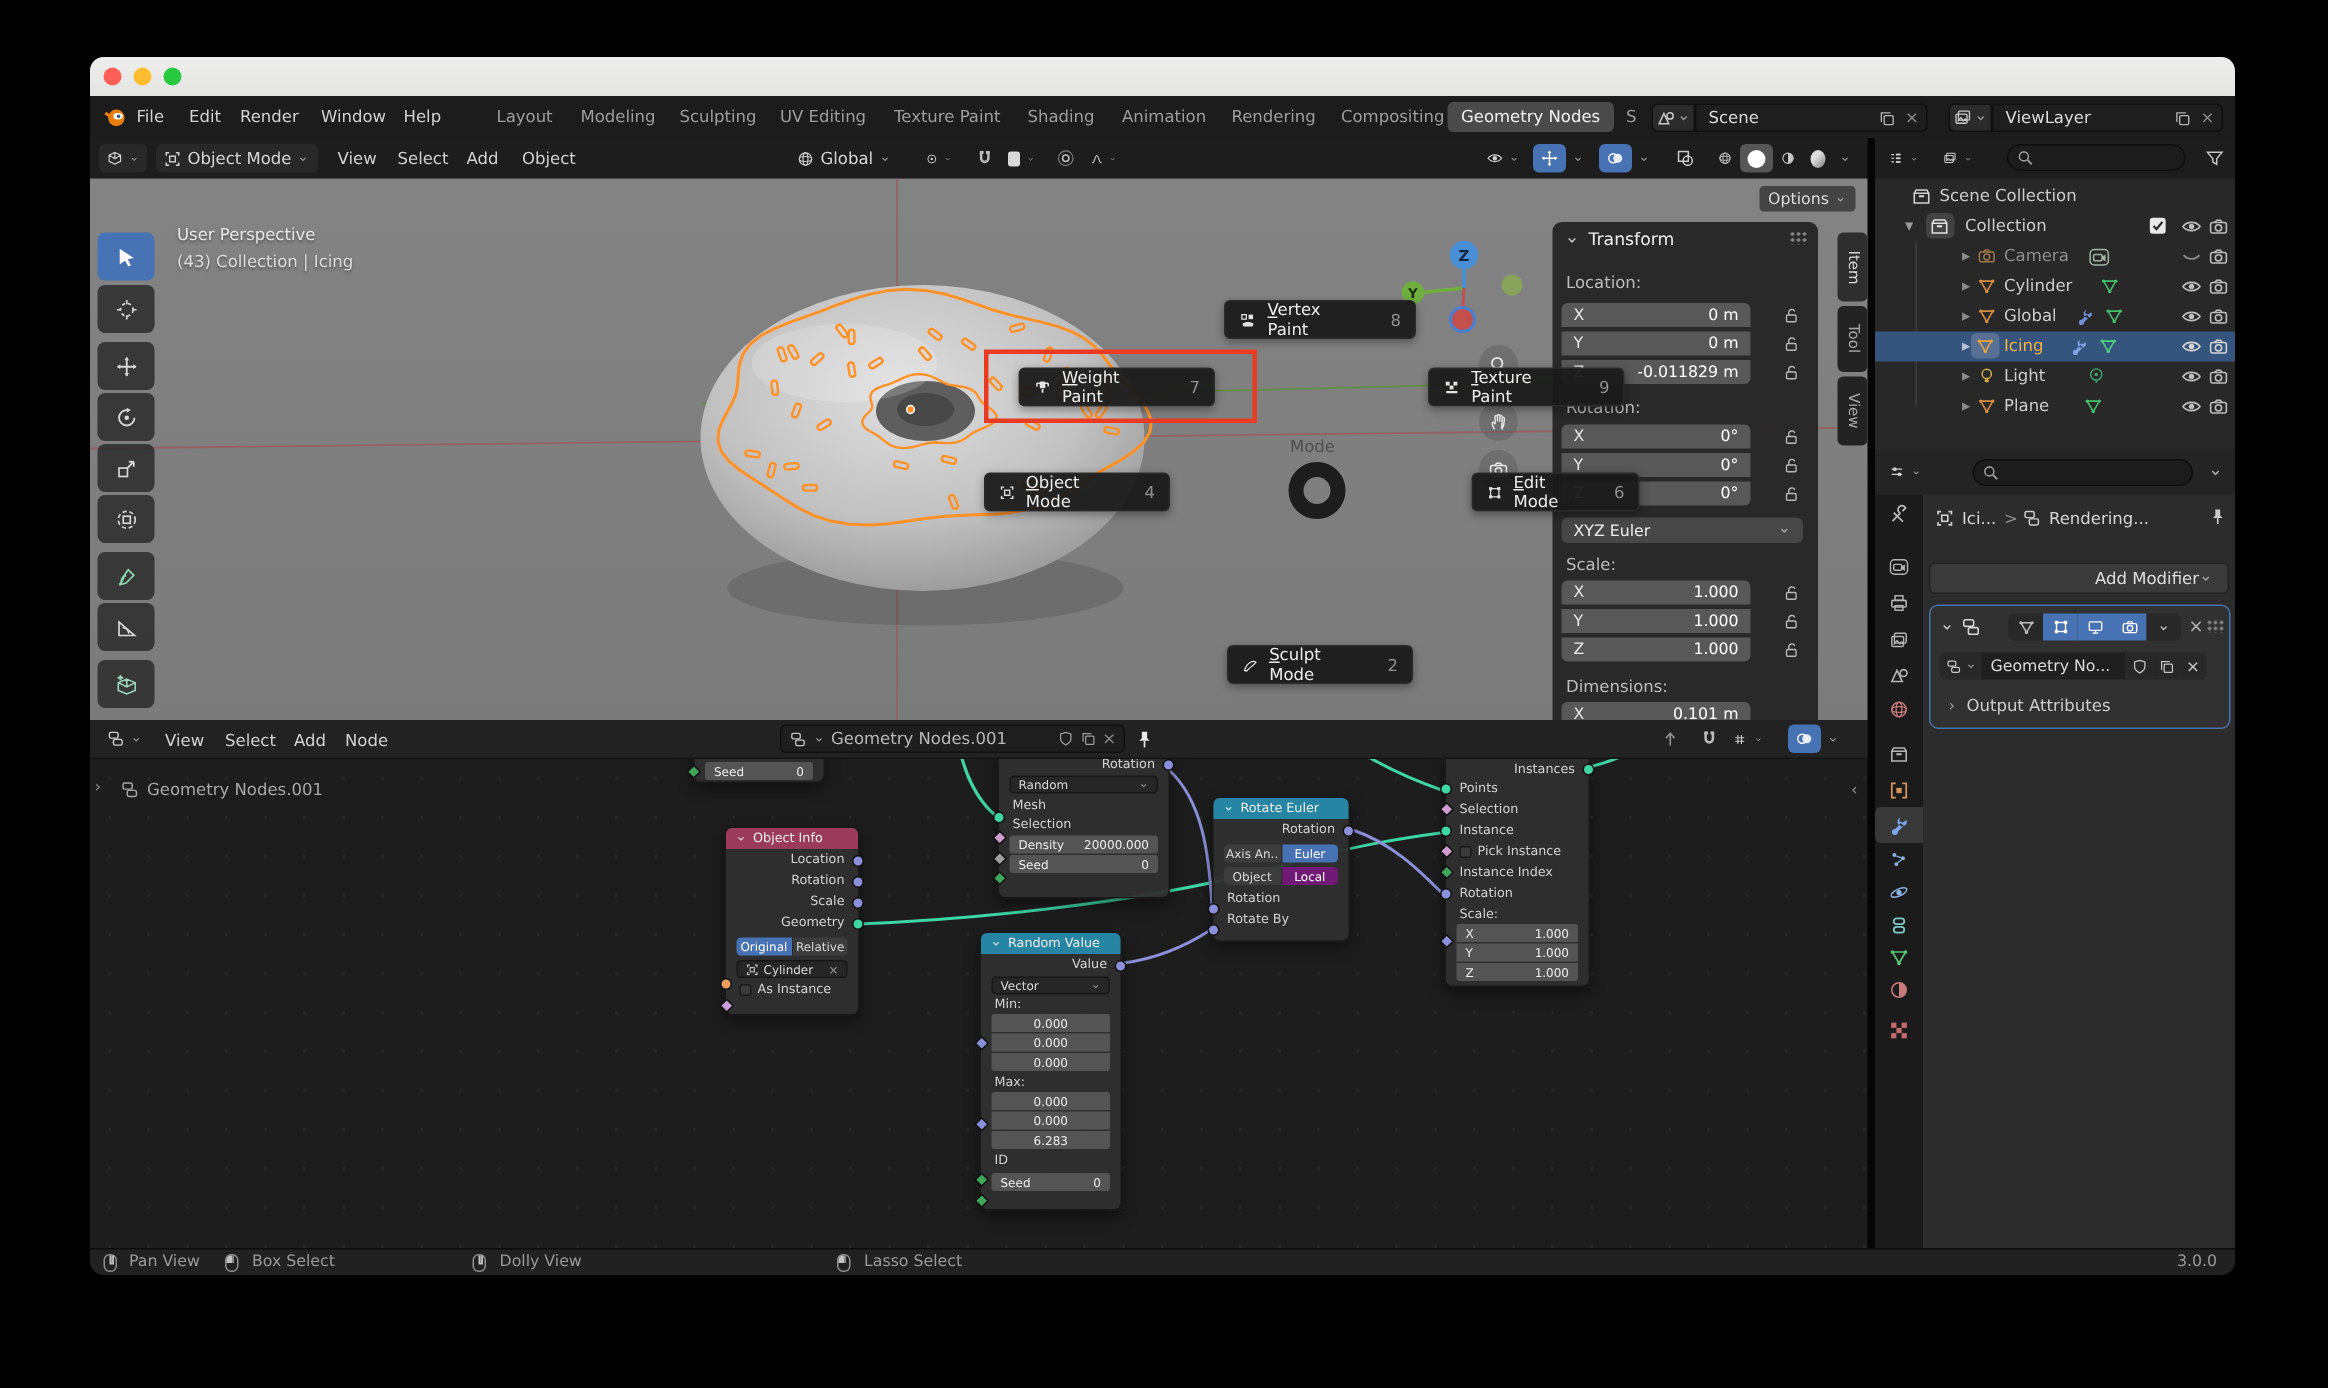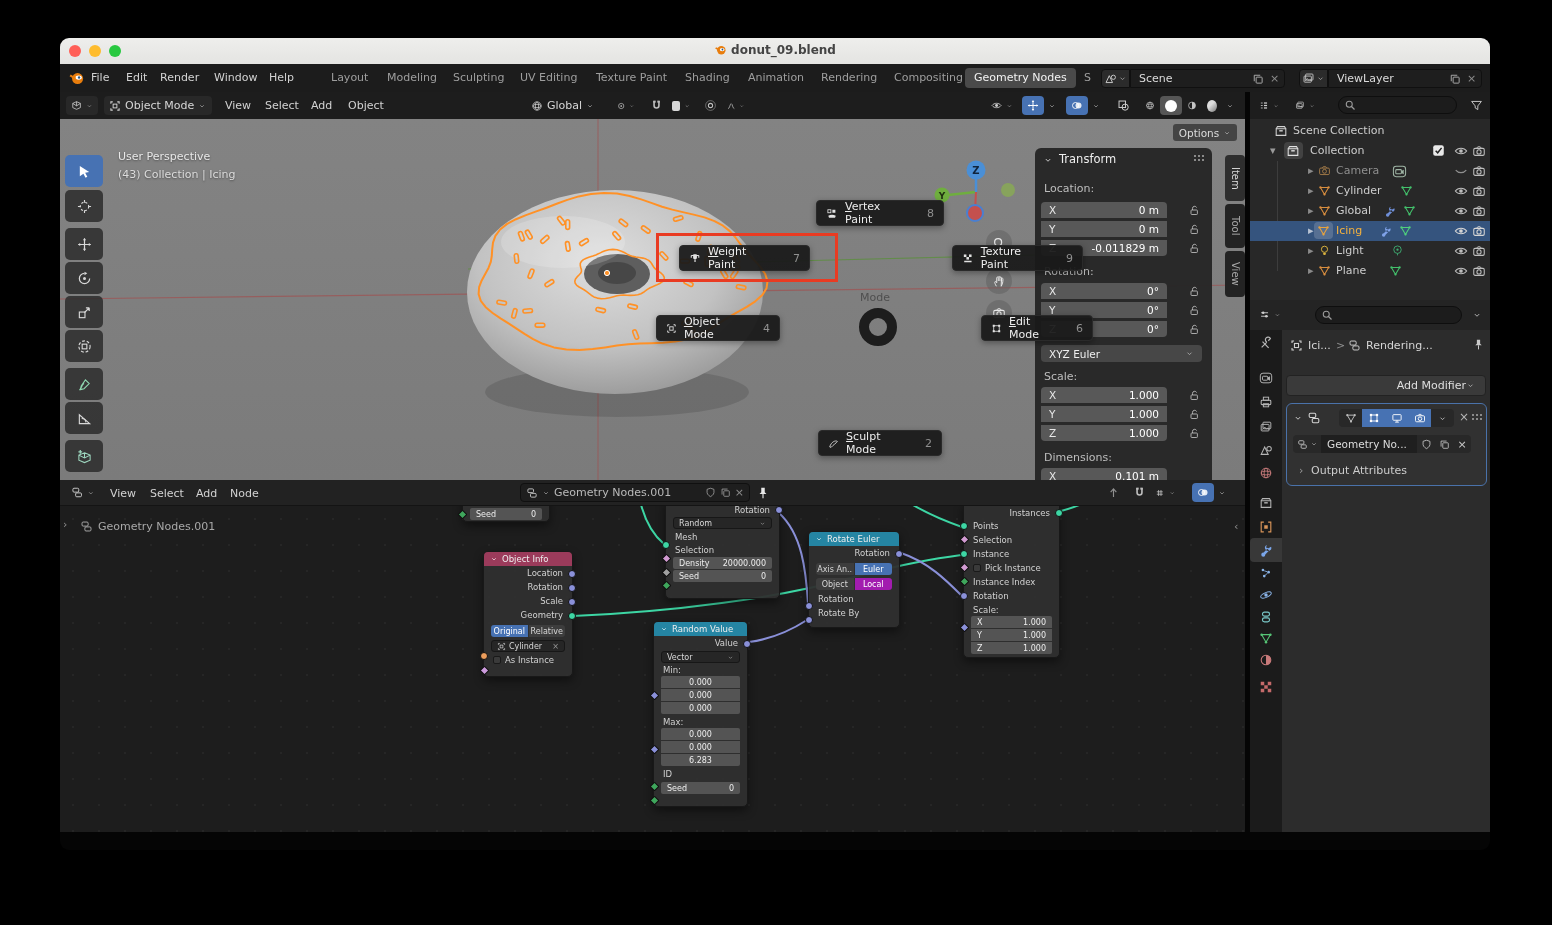--- a/index.html
+++ b/index.html
@@ -334,25 +334,20 @@
       </symbol>
 </defs>
 </svg>
 
 <div id="win">
 
   <div id="titlebar">
     <span class="tl" style="left:9px;background:#ff5f57"></span>
     <span class="tl" style="left:29px;background:#febc2e"></span>
     <span class="tl" style="left:49px;background:#28c840"></span>
-    <div id="title">
-      <svg class="ic" width="13" height="13" style="display:inline-block;vertical-align:-2px;margin-right:4px">
-          <use href="#i-blender"></use>
-        </svg><span>donut_09.blend</span>
-    </div>
   </div>
 
   <div id="menubar">
     <svg class="ic abs" width="17" height="17" style="left:8px;top:5px;color:#e87d0d">
         <use href="#i-blender"></use>
       </svg>
     <span class="mitem" style="left:31px">File</span>
     <span class="mitem" style="left:66px">Edit</span>
     <span class="mitem" style="left:100px">Render</span>
     <span class="mitem" style="left:154px">Window</span>
@@ -1367,21 +1362,21 @@
               <span>Axis An..</span>
             </div>
           <div class="nbtn" style="background:#4772b3;color:#fff;border-radius:0 3px 3px 0">
               <span>Euler</span>
             </div>
         </div>
         <div style="display:flex;margin:2px 7px;gap:1px">
           <div class="nbtn" style="border-radius:3px 0 0 3px">
               <span>Object</span>
             </div>
-          <div class="nbtn" style="background:#a21caf;color:#fff;border-radius:0 3px 3px 0">
+          <div class="nbtn" style="background:#701a75;color:#fff;border-radius:0 3px 3px 0">
               <span>Local</span>
             </div>
         </div>
         <div class="nrow">
             <span>Rotation</span>
           </div>
         <span class="sock" style="left:-4px;top:70px;background:#8a90d9"></span>
         <div class="nrow">
             <span>Rotate By</span>
           </div>
@@ -1431,14 +1426,25 @@
           </div>
         <div class="stack" style="border-radius:0 0 2px 2px;justify-content:space-between;padding:0 6px">
             <span>Z</span>
             <span>1.000</span>
           </div>
         <span class="sock dia" style="left:-3px;top:120px;background:#8a90d9"></span>
       </div>
     </div>
   </div>
 
+  <div id="status">
+    <span class="mouse m" style="left:9px"></span>
+    <span class="t" style="left:26px;top:2px">Pan View</span>
+    <span class="mouse l" style="left:90px"></span>
+    <span class="t" style="left:108px;top:2px">Box Select</span>
+    <span class="mouse m" style="left:255px"></span>
+    <span class="t" style="left:273px;top:2px">Dolly View</span>
+    <span class="mouse l" style="left:498px"></span>
+    <span class="t" style="left:516px;top:2px">Lasso Select</span>
+    <span class="t" style="right:12px;top:2px">3.0.0</span>
+  </div>
 
 </div>
 
 </body></html>

